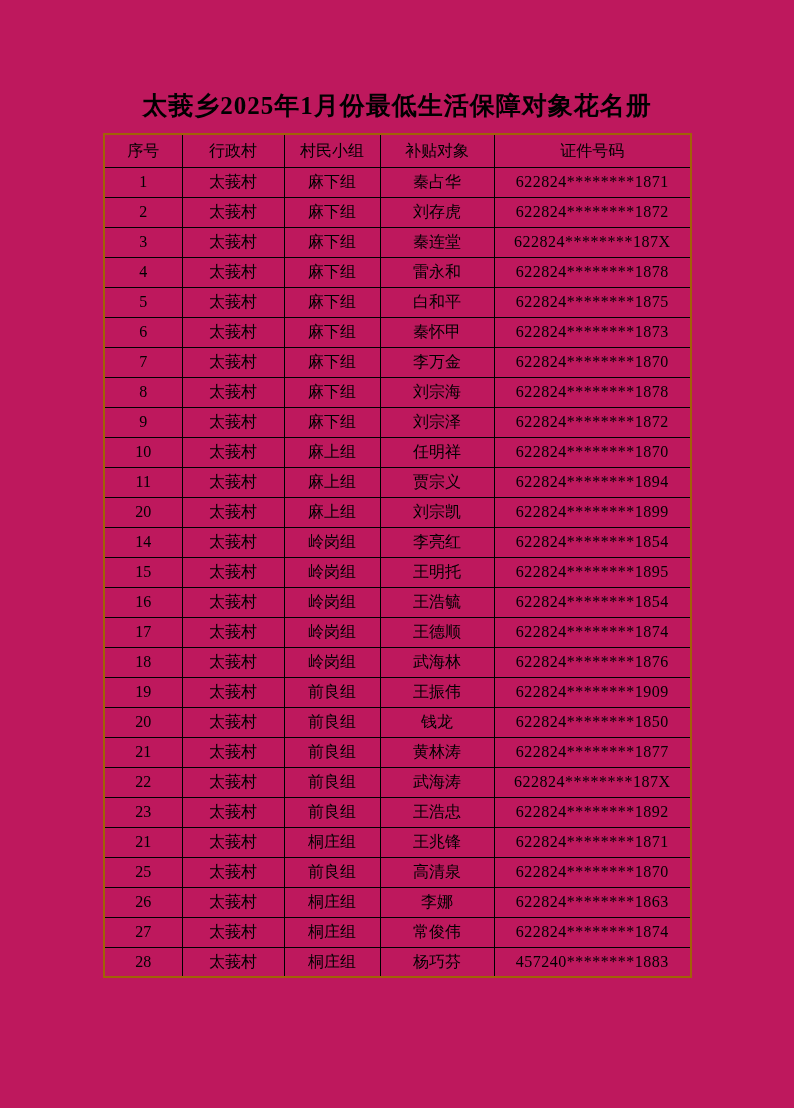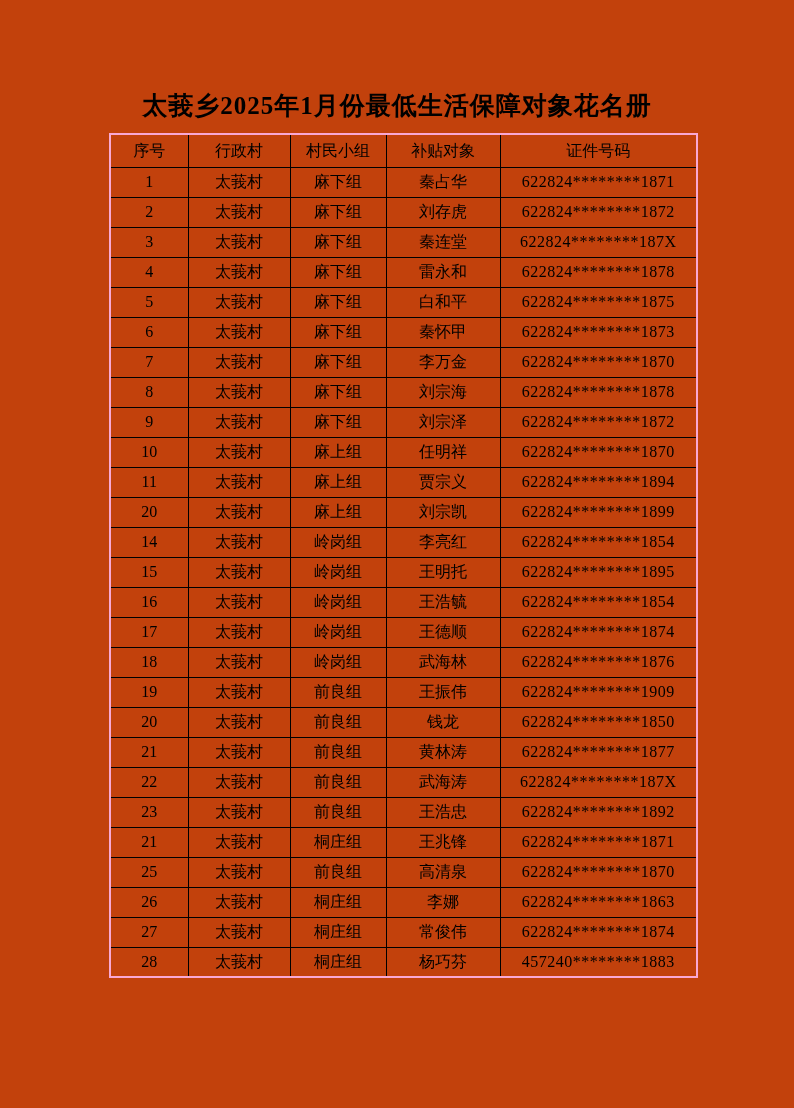--- a/index.html
+++ b/index.html
@@ -5,21 +5,21 @@
   * { box-sizing: border-box; }
   html, body {
     margin: 0;
     padding: 0;
     background: #ffffff;
   }
   .page {
     position: relative;
     width: 794px;
     height: 1108px;
-    background: #c2410c;
+    background: #be185d;
     color: #000000;
     font-family: "Liberation Serif", "DejaVu Serif", serif;
     overflow: hidden;
   }
   .doc-title {
     position: absolute;
     top: 89px;
     left: 0;
     width: 100%;
     text-align: center;
@@ -29,22 +29,21 @@
     letter-spacing: 1px;
     white-space: nowrap;
   }
   table.roster {
     position: absolute;
     top: 133px;
     left: 103px;
     width: 587px;
     border-collapse: collapse;
     table-layout: fixed;
-    border: 2px solid #f9a8d4;
-    margin-left: 6px;
+    border: 2px solid #a16207;
   }
   table.roster th,
   table.roster td {
     border: 1px solid #000000;
     padding: 0 2px;
     text-align: center;
     vertical-align: middle;
     font-weight: normal;
     font-size: 16px;
     line-height: 1;

